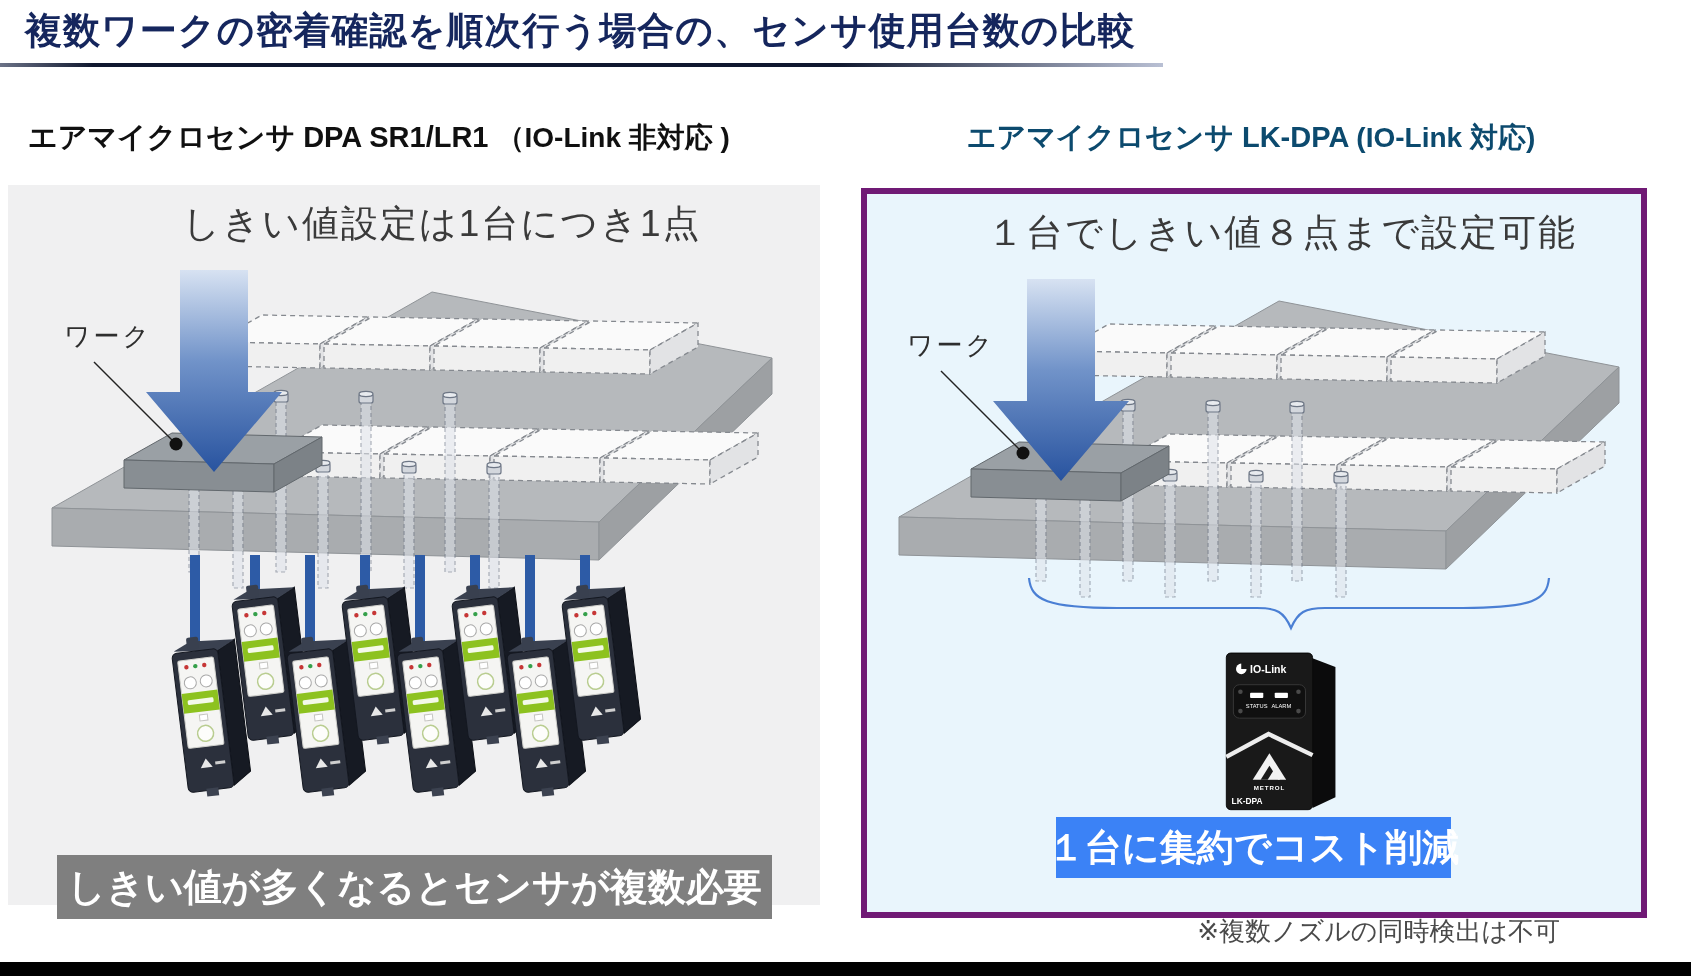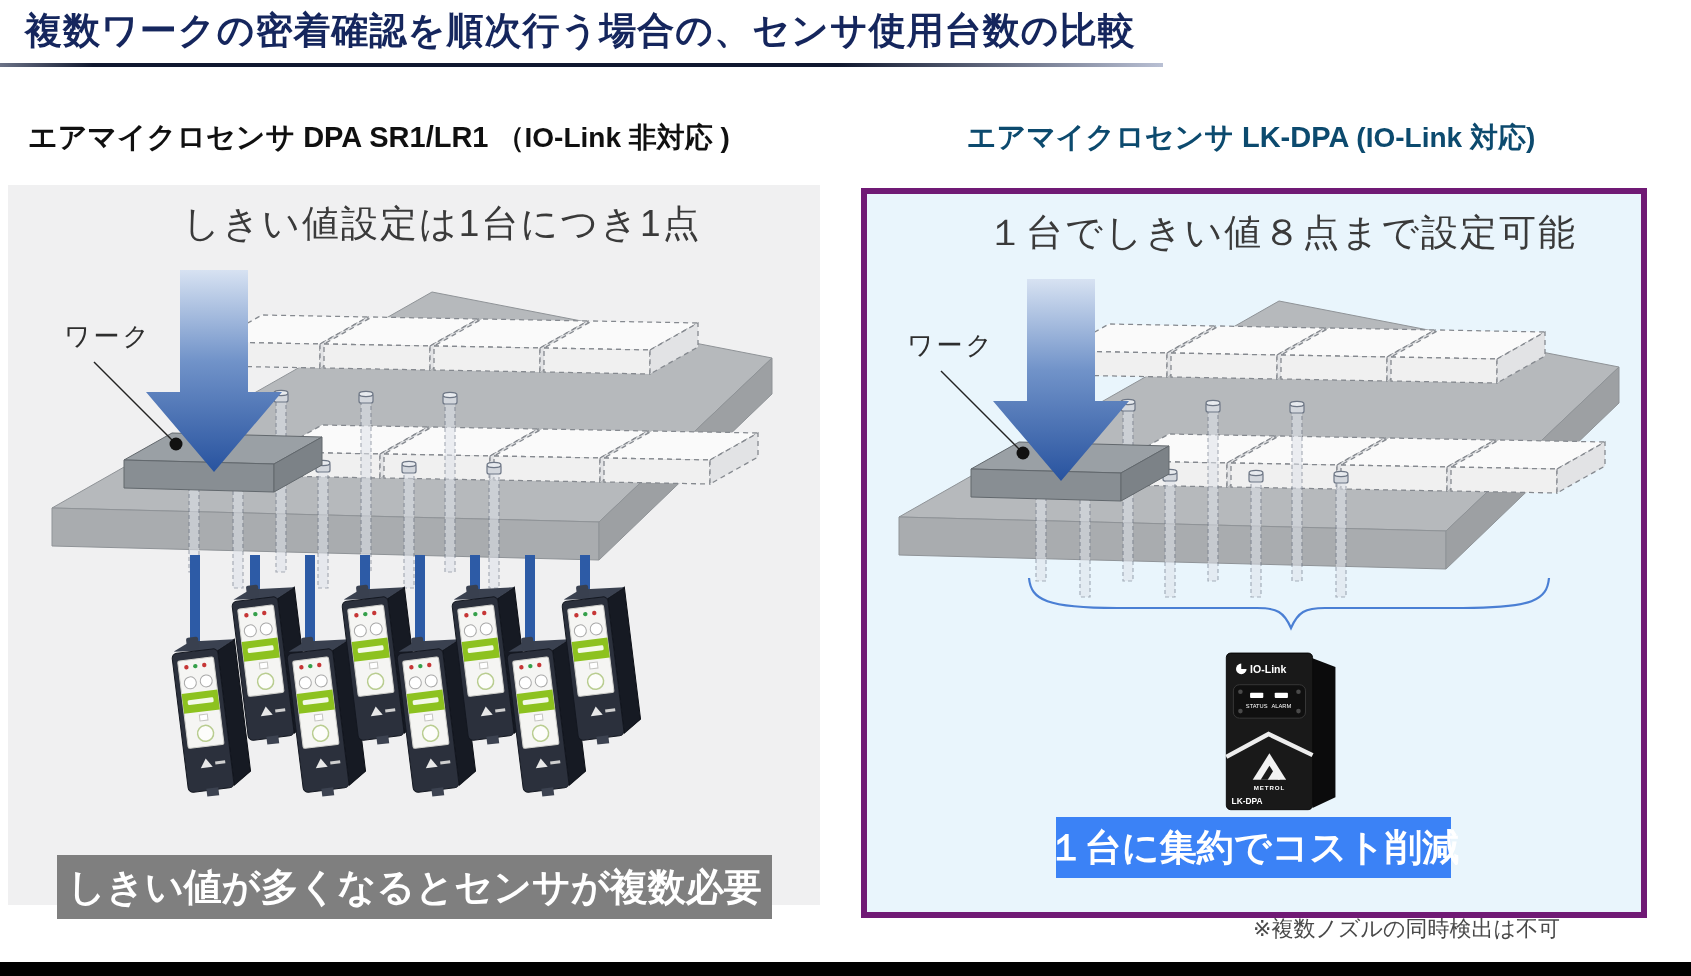--- a/index.html
+++ b/index.html
@@ -23,21 +23,21 @@
   .subtitle{position:absolute;left:0;top:14px;width:100%;text-align:center;
     font-size:37px;color:#3a3a3a;letter-spacing:2px;white-space:nowrap;padding-left:28px;}
 
   .scene-svg{position:absolute;left:0;top:0;}
 
   .caption{position:absolute;display:flex;align-items:center;justify-content:center;
     color:#fff;font-weight:bold;white-space:nowrap;}
   .caption.left{left:49px;top:628px;width:715px;height:64px;background:#7f7f7f;font-size:38px;margin-top:42px;}
   .caption.right{left:189px;top:623px;width:395px;height:61px;background:#3b82f6;font-size:37px;}
 
-  .footnote{position:absolute;right:131px;top:914px;font-size:22px;color:#4a4a4a;white-space:nowrap;}
+  .footnote{position:absolute;right:131px;top:914px;font-size:26px;color:#4a4a4a;white-space:nowrap;}
   .bottom-bar{position:absolute;left:0;top:962px;width:1691px;height:14px;background:#000;}
 
   svg text{font-family:"Liberation Sans","DejaVu Sans",sans-serif;}
   .work-text{font-size:26px;fill:#2e2e2e;letter-spacing:3px;}
 </style>
 </head>
 <body>
 
 <div class="stage">
 

